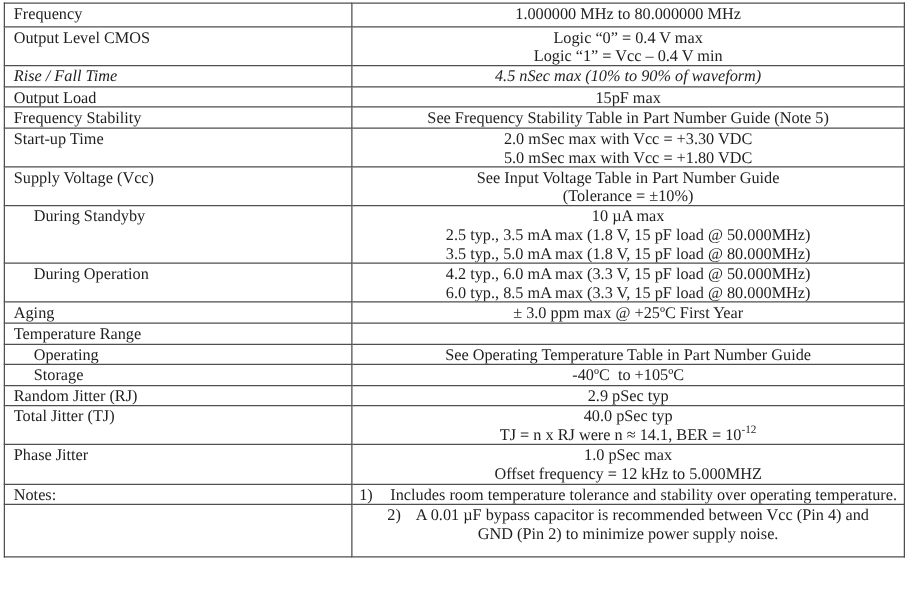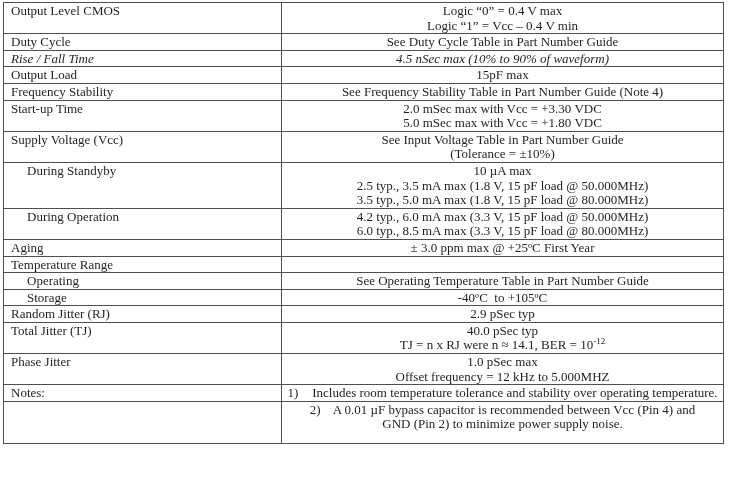--- a/index.html
+++ b/index.html
@@ -39,39 +39,39 @@
 </head>
 <body>
 
 <table class="spec-table">
   <colgroup>
       <col class="c1">
       <col class="c2">
     </colgroup>
 
   <tbody>
+      <tr style="height:19px;">
+    <td class="p">
+          <div class="line">Frequency</div>
+        </td>
+    <td class="v">
+          <div class="line">1.000000 MHz to 80.000000 MHz</div>
+        </td>
+  </tr>
 
   <tr style="height:29px;">
     <td class="p">
           <div class="line">Output Level CMOS</div>
         </td>
     <td class="v">
       <div class="line">Logic “0” = 0.4 V max</div>
       <div class="line">Logic “1” = Vcc – 0.4 V min</div>
     </td>
   </tr>
 
-  <tr style="height:15px;">
-    <td class="p">
-          <div class="line">Duty Cycle</div>
-        </td>
-    <td class="v">
-          <div class="line">See Duty Cycle Table in Part Number Guide</div>
-        </td>
-  </tr>
 
   <tr style="height:16px;font-style:italic;">
     <td class="p">
           <div class="line">Rise / Fall Time</div>
         </td>
     <td class="v">
           <div class="line">4.5 nSec max (10% to 90% of waveform)</div>
         </td>
   </tr>
 
@@ -82,21 +82,21 @@
     <td class="v">
           <div class="line">15pF max</div>
         </td>
   </tr>
 
   <tr style="height:16px;">
     <td class="p">
           <div class="line">Frequency Stability</div>
         </td>
     <td class="v">
-          <div class="line">See Frequency Stability Table in Part Number Guide (Note 4)</div>
+          <div class="line">See Frequency Stability Table in Part Number Guide (Note 5)</div>
         </td>
   </tr>
 
   <tr style="height:30px;">
     <td class="p">
           <div class="line">Start-up Time</div>
         </td>
     <td class="v">
       <div class="line">2.0 mSec max with Vcc = +3.30 VDC</div>
       <div class="line">5.0 mSec max with Vcc = +1.80 VDC</div>

